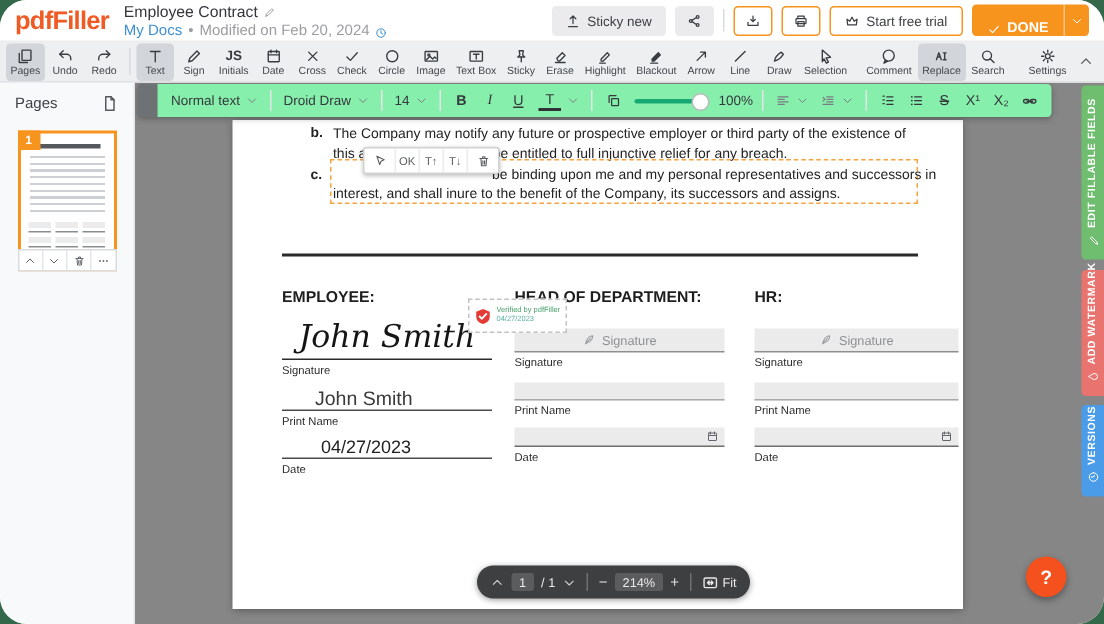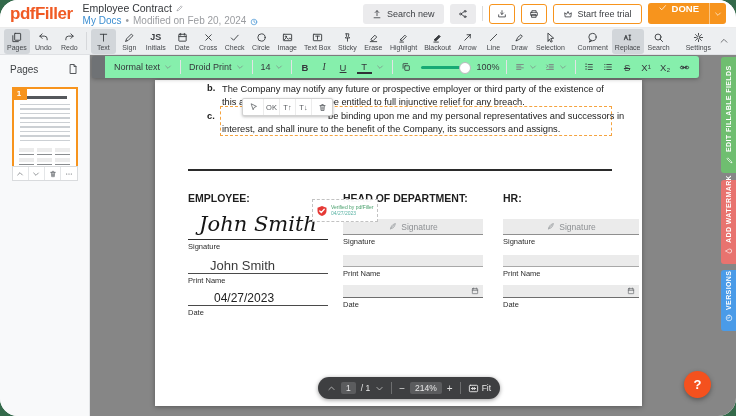--- a/index.html
+++ b/index.html
@@ -14,21 +14,21 @@
   .doc-title-row{display:flex;align-items:center;gap:4px;font-size:10.5px;font-weight:400;color:#33363a}
   .doc-sub{display:flex;align-items:flex-end;gap:4px;font-size:10px;color:#9b9da1}
   .doc-sub a{color:#3d8fd1;text-decoration:none}
   .hact{margin-left:auto;display:flex;align-items:center;gap:6px}
   .hbtn{height:20px;border-radius:3px;display:flex;align-items:center;gap:5px;font-size:9px;padding:0 9px;color:#3c3f43;cursor:pointer;white-space:nowrap;border:none;background:none}
   .hbtn.gray{background:#ebebed}
   .hbtn.icononly{width:26px;padding:0;justify-content:center}
   .hbtn.outline{border:1px solid #f7941d;background:#fff}
   .hdiv{width:1px;height:15px;background:#dcdcdc}
   .done-grp{display:flex;height:21px;border-radius:3px;overflow:hidden;background:#f7941d;color:#fff;cursor:pointer}
-  .done-main{display:flex;align-items:flex-start;gap:5px;padding:0 10px;font-size:9.5px;font-weight:700}
+  .done-main{display:flex;align-items:flex-end;gap:5px;padding:0 10px;font-size:9.5px;font-weight:700}
   .done-arrow{width:17px;display:flex;align-items:center;justify-content:center;border-left:1px solid rgba(255,255,255,.45)}
   .ic{display:inline-flex}
   .ic svg{width:100%;height:100%;display:block}
   .ic-8{width:8px;height:8px}.ic-9{width:9px;height:9px}.ic-10{width:10px;height:10px}.ic-11{width:11px;height:11px}.ic-12{width:12px;height:12px}
   .blue{color:#3d8fd1}.muted{color:#9b9da1}
 
   
   .tbar{position:absolute;left:0;top:28px;right:0;height:27px;background:#edeff1;border-bottom:1px solid #dfe1e4;display:flex;align-items:center;padding:0 4px;z-index:25}
   .tgroup{display:flex;align-items:center;gap:1px}
   .tool{display:flex;flex-direction:column;align-items:center;justify-content:center;min-width:25px;height:25px;padding:0 3px;border-radius:3px;color:#45484c;font-size:7px;gap:1px;cursor:pointer;white-space:nowrap}
@@ -155,21 +155,21 @@
       </div>
     </div>
     <div class="hact">
       <button class="hbtn gray">
         <span class="ic ic-10">
             <svg viewBox="0 0 24 24" fill="none" stroke="currentColor" stroke-width="2" stroke-linecap="round" stroke-linejoin="round">
               <path d="M5 21h14"></path>
               <path d="M12 16V4M7.5 8.5L12 4l4.5 4.5"></path>
             </svg>
           </span>
-        <span>Search new</span>
+        <span>Sticky new</span>
       </button>
       <button class="hbtn gray icononly">
         <span class="ic ic-10">
             <svg viewBox="0 0 24 24" fill="none" stroke="currentColor" stroke-width="2" stroke-linecap="round" stroke-linejoin="round">
               <circle cx="6" cy="12" r="2.2"></circle>
               <circle cx="17" cy="5.5" r="2.2"></circle>
               <circle cx="17" cy="18.5" r="2.2"></circle>
               <path d="M8 11l7-4.5M8 13l7 4.5"></path>
             </svg>
           </span>
@@ -524,21 +524,21 @@
         <div class="fdd">
           <span>Normal text</span>
             <span class="ic ic-8">
               <svg viewBox="0 0 24 24" fill="none" stroke="currentColor" stroke-width="2" stroke-linecap="round" stroke-linejoin="round">
                 <path d="M5 9l7 7 7-7"></path>
               </svg>
             </span>
         </div>
         <div class="fdiv"></div>
         <div class="fdd">
-          <span>Droid Print</span>
+          <span>Droid Draw</span>
             <span class="ic ic-8">
               <svg viewBox="0 0 24 24" fill="none" stroke="currentColor" stroke-width="2" stroke-linecap="round" stroke-linejoin="round">
                 <path d="M5 9l7 7 7-7"></path>
               </svg>
             </span>
         </div>
         <div class="fdiv"></div>
         <div class="fdd">
           <span>14</span>
             <span class="ic ic-8">

